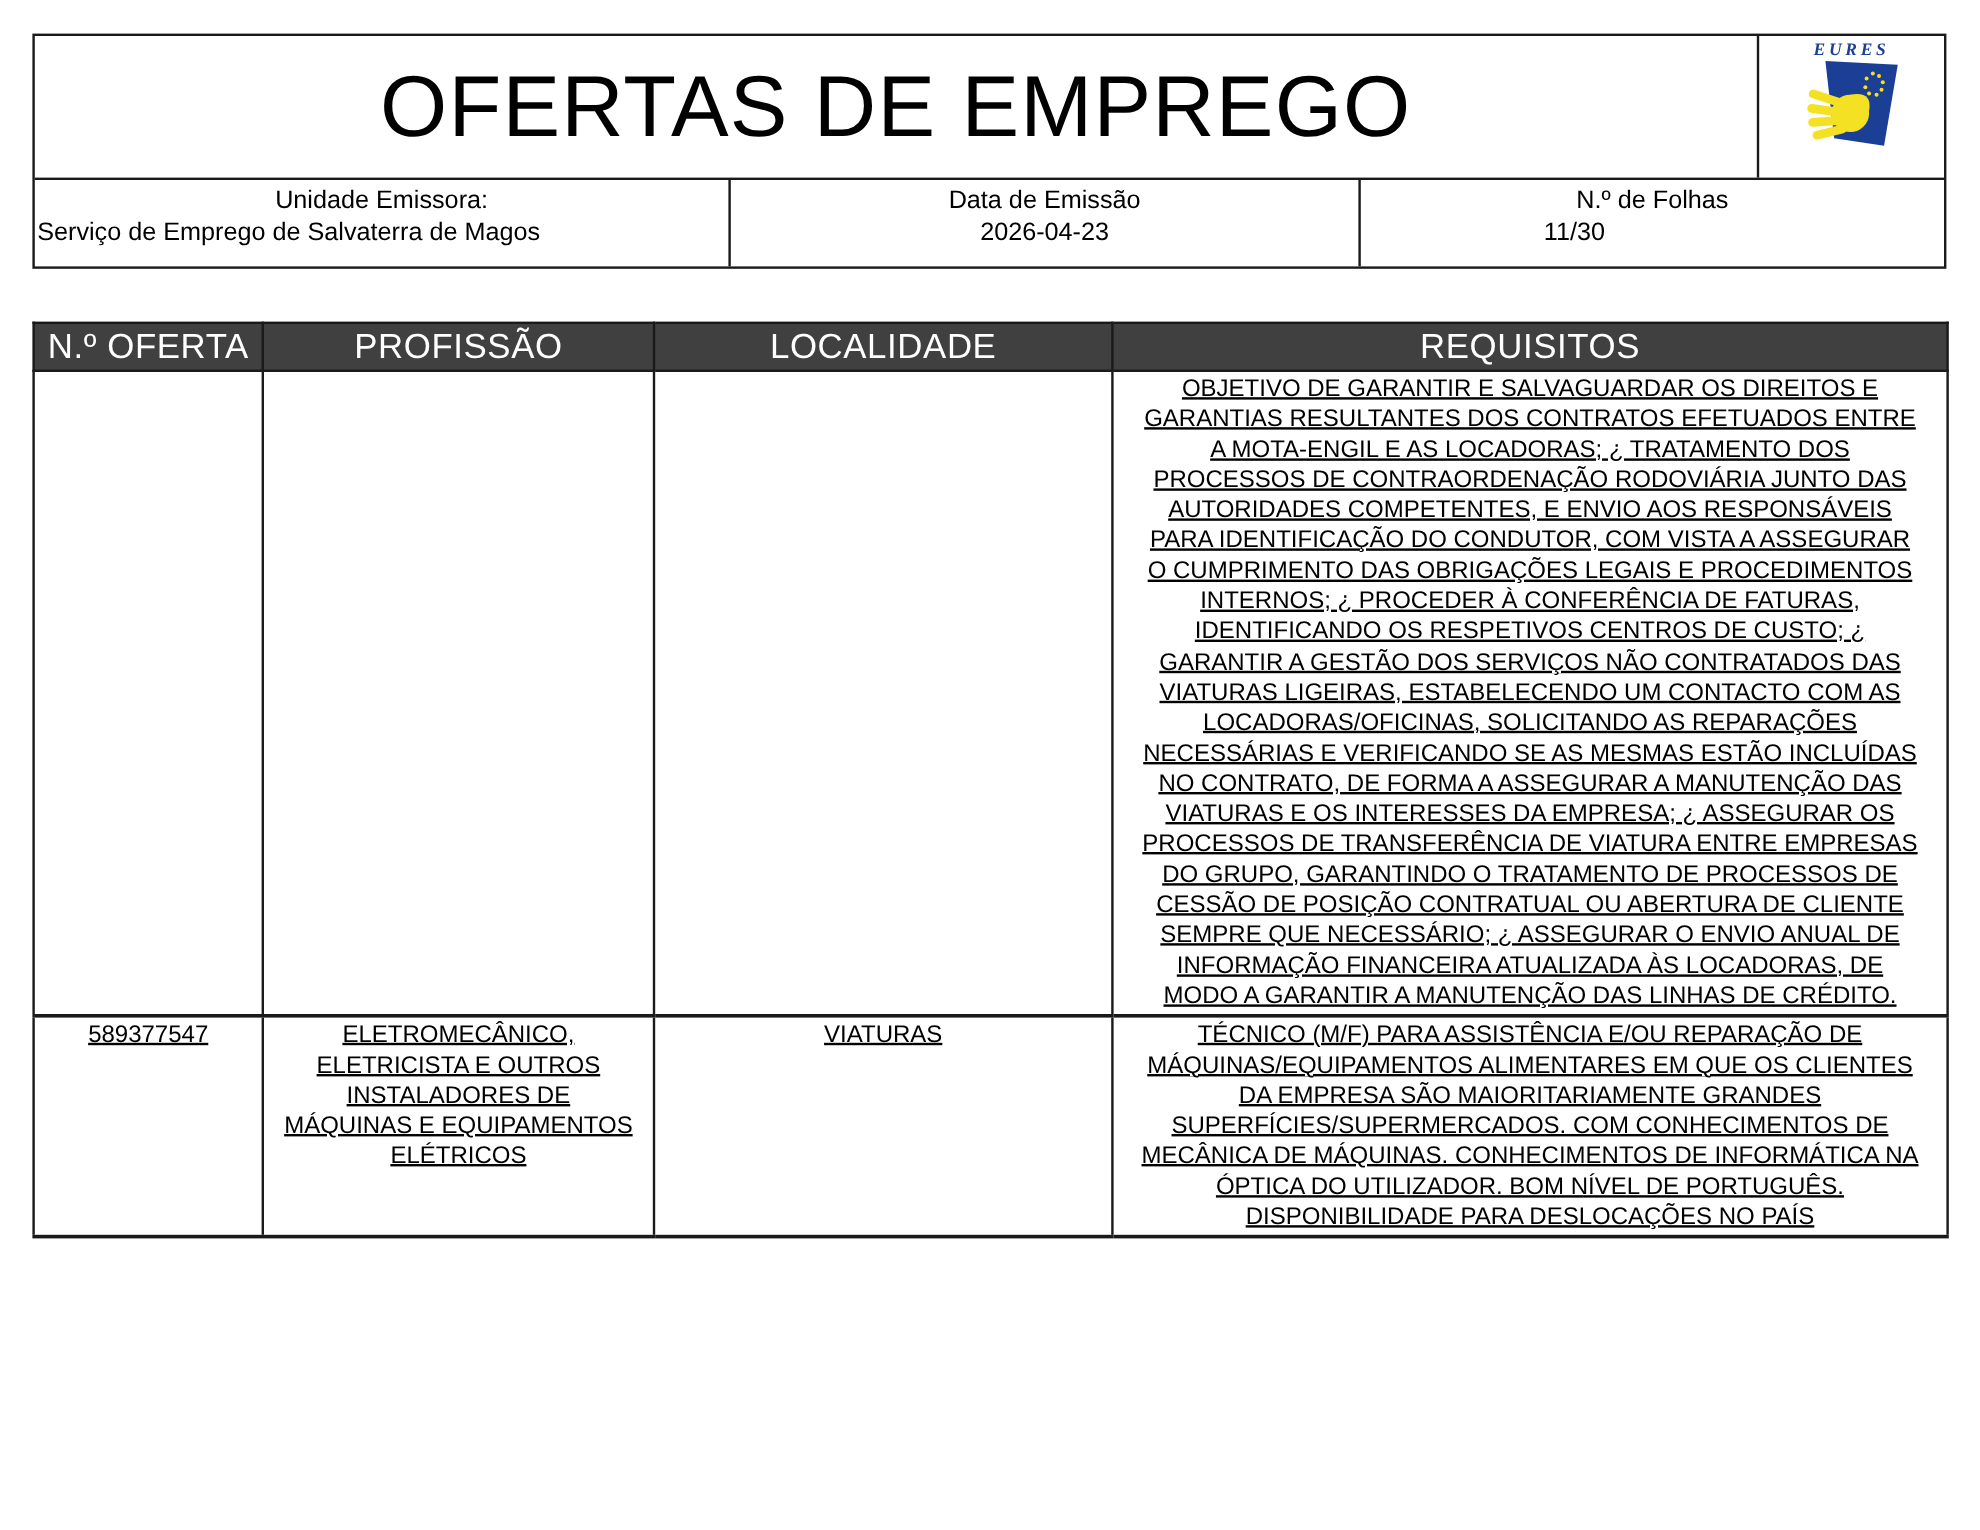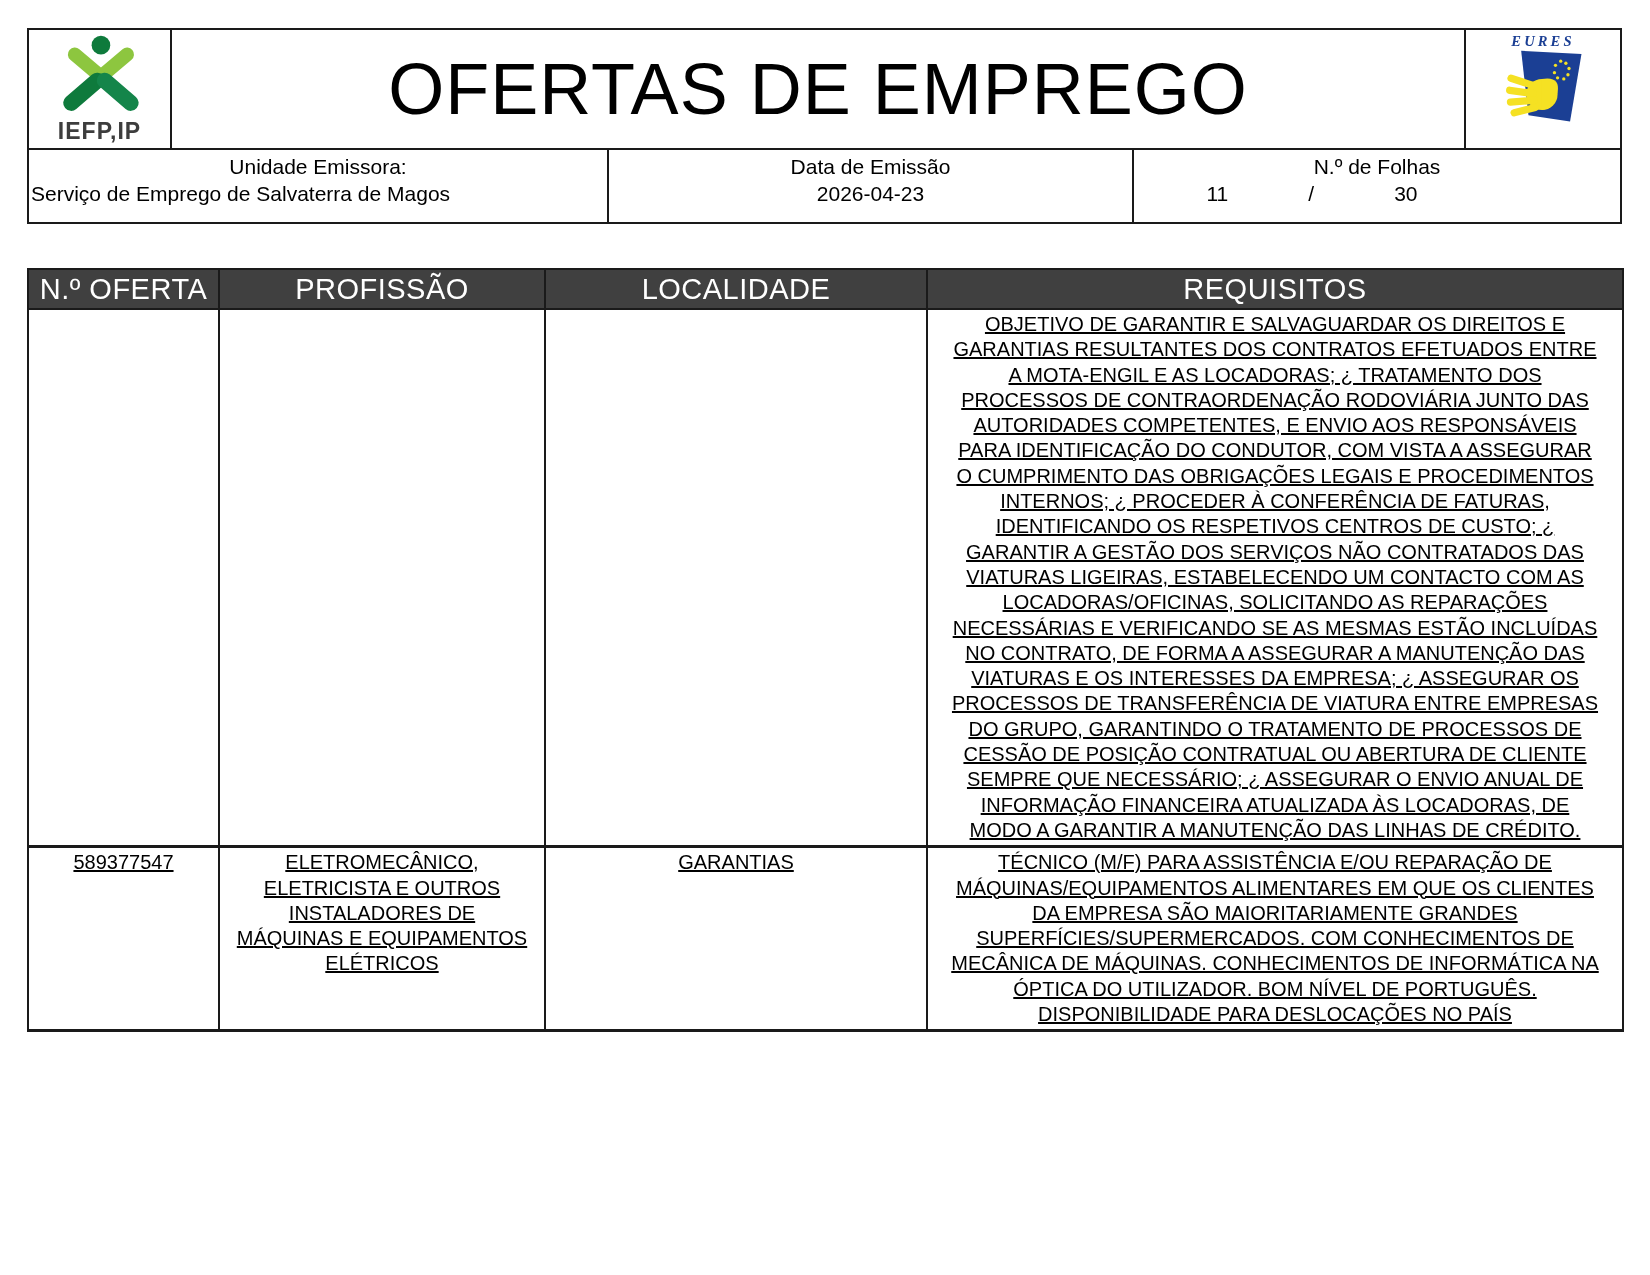--- a/index.html
+++ b/index.html
@@ -18,21 +18,21 @@
   .page-title{font-size:72px;font-weight:400;letter-spacing:1px;white-space:nowrap;}
   .eures-cell{width:156px;border-left:2px solid #1a1a1a;box-sizing:border-box;
     display:flex;align-items:flex-start;justify-content:center;}
   .h-row2{display:flex;height:72px;font-size:21px;line-height:27px;}
   .unidade-cell{width:580px;border-right:2px solid #1a1a1a;box-sizing:border-box;padding-top:3px;}
   .unidade-cell .l1{text-align:center;}
   .unidade-cell .l2{text-align:left;padding-left:2px;}
   .data-cell{width:525px;border-right:2px solid #1a1a1a;box-sizing:border-box;
     text-align:center;padding-top:3px;}
   .folhas-cell{flex:1;text-align:center;padding-top:3px;}
-  .folhas-nums{display:flex;justify-content:center;gap:80px;margin-right:130px;}
+  .folhas-nums{display:flex;justify-content:center;margin-right:130px;}
   
   table.jobs{position:absolute;left:27px;top:268px;width:1595px;
     border-collapse:collapse;table-layout:fixed;}
   table.jobs th{
     background:#404040;color:#ffffff;font-weight:400;font-size:29px;
     height:38px;border:2px solid #1a1a1a;padding:0;letter-spacing:0.5px;
   }
   table.jobs td{
     border:2px solid #1a1a1a;vertical-align:top;text-align:center;
     font-size:20px;line-height:25.3px;padding:2px 4px;white-space:pre-line;
@@ -43,32 +43,20 @@
   tr.row-job td{height:172px;border-bottom:3px solid #1a1a1a;}
 </style>
 </head>
 <body>
 
 <div class="page">
 
   <div class="header-box">
     <div class="h-row1">
 
-      <div class="logo-cell">
-        <span>
-          <svg width="84" height="82" viewBox="0 0 90 88">
-            <circle cx="46" cy="12" r="10" fill="#0e7a3c"></circle>
-            <line x1="44" y1="44" x2="18" y2="22" stroke="#8dc63f" stroke-width="15" stroke-linecap="round"></line>
-            <line x1="48" y1="44" x2="74" y2="22" stroke="#8dc63f" stroke-width="15" stroke-linecap="round"></line>
-            <line x1="42" y1="50" x2="14" y2="74" stroke="#0e7a3c" stroke-width="17" stroke-linecap="round"></line>
-            <line x1="50" y1="50" x2="78" y2="74" stroke="#14854a" stroke-width="17" stroke-linecap="round"></line>
-          </svg>
-        </span>
-        <span class="iefp-label">IEFP,IP</span>
-      </div>
 
       <div class="title-cell">
         <span class="page-title">OFERTAS DE EMPREGO</span>
       </div>
 
       <div class="eures-cell">
         <span>
           <svg width="86" height="104" viewBox="0 0 82 100">
             <text x="41" y="15" text-anchor="middle" font-family="Liberation Serif,serif" font-size="14" font-style="italic" font-weight="bold" letter-spacing="3" fill="#1b3f94">EURES</text>
             <polygon points="20,20 78,23 67,88 27,82" fill="#1b3f94"></polygon>
@@ -157,21 +145,21 @@
 INFORMAÇÃO FINANCEIRA ATUALIZADA ÀS LOCADORAS, DE
 MODO A GARANTIR A MANUTENÇÃO DAS LINHAS DE CRÉDITO.</td>
       </tr>
       <tr class="row-job">
         <td>589377547</td>
         <td>ELETROMECÂNICO,
 ELETRICISTA E OUTROS
 INSTALADORES DE
 MÁQUINAS E EQUIPAMENTOS
 ELÉTRICOS</td>
-        <td>GARANTIAS</td>
+        <td>VIATURAS</td>
         <td>TÉCNICO (M/F) PARA ASSISTÊNCIA E/OU REPARAÇÃO DE
 MÁQUINAS/EQUIPAMENTOS ALIMENTARES EM QUE OS CLIENTES
 DA EMPRESA SÃO MAIORITARIAMENTE GRANDES
 SUPERFÍCIES/SUPERMERCADOS. COM CONHECIMENTOS DE
 MECÂNICA DE MÁQUINAS. CONHECIMENTOS DE INFORMÁTICA NA
 ÓPTICA DO UTILIZADOR. BOM NÍVEL DE PORTUGUÊS.
 DISPONIBILIDADE PARA DESLOCAÇÕES NO PAÍS</td>
       </tr>
     </tbody>
   </table>

